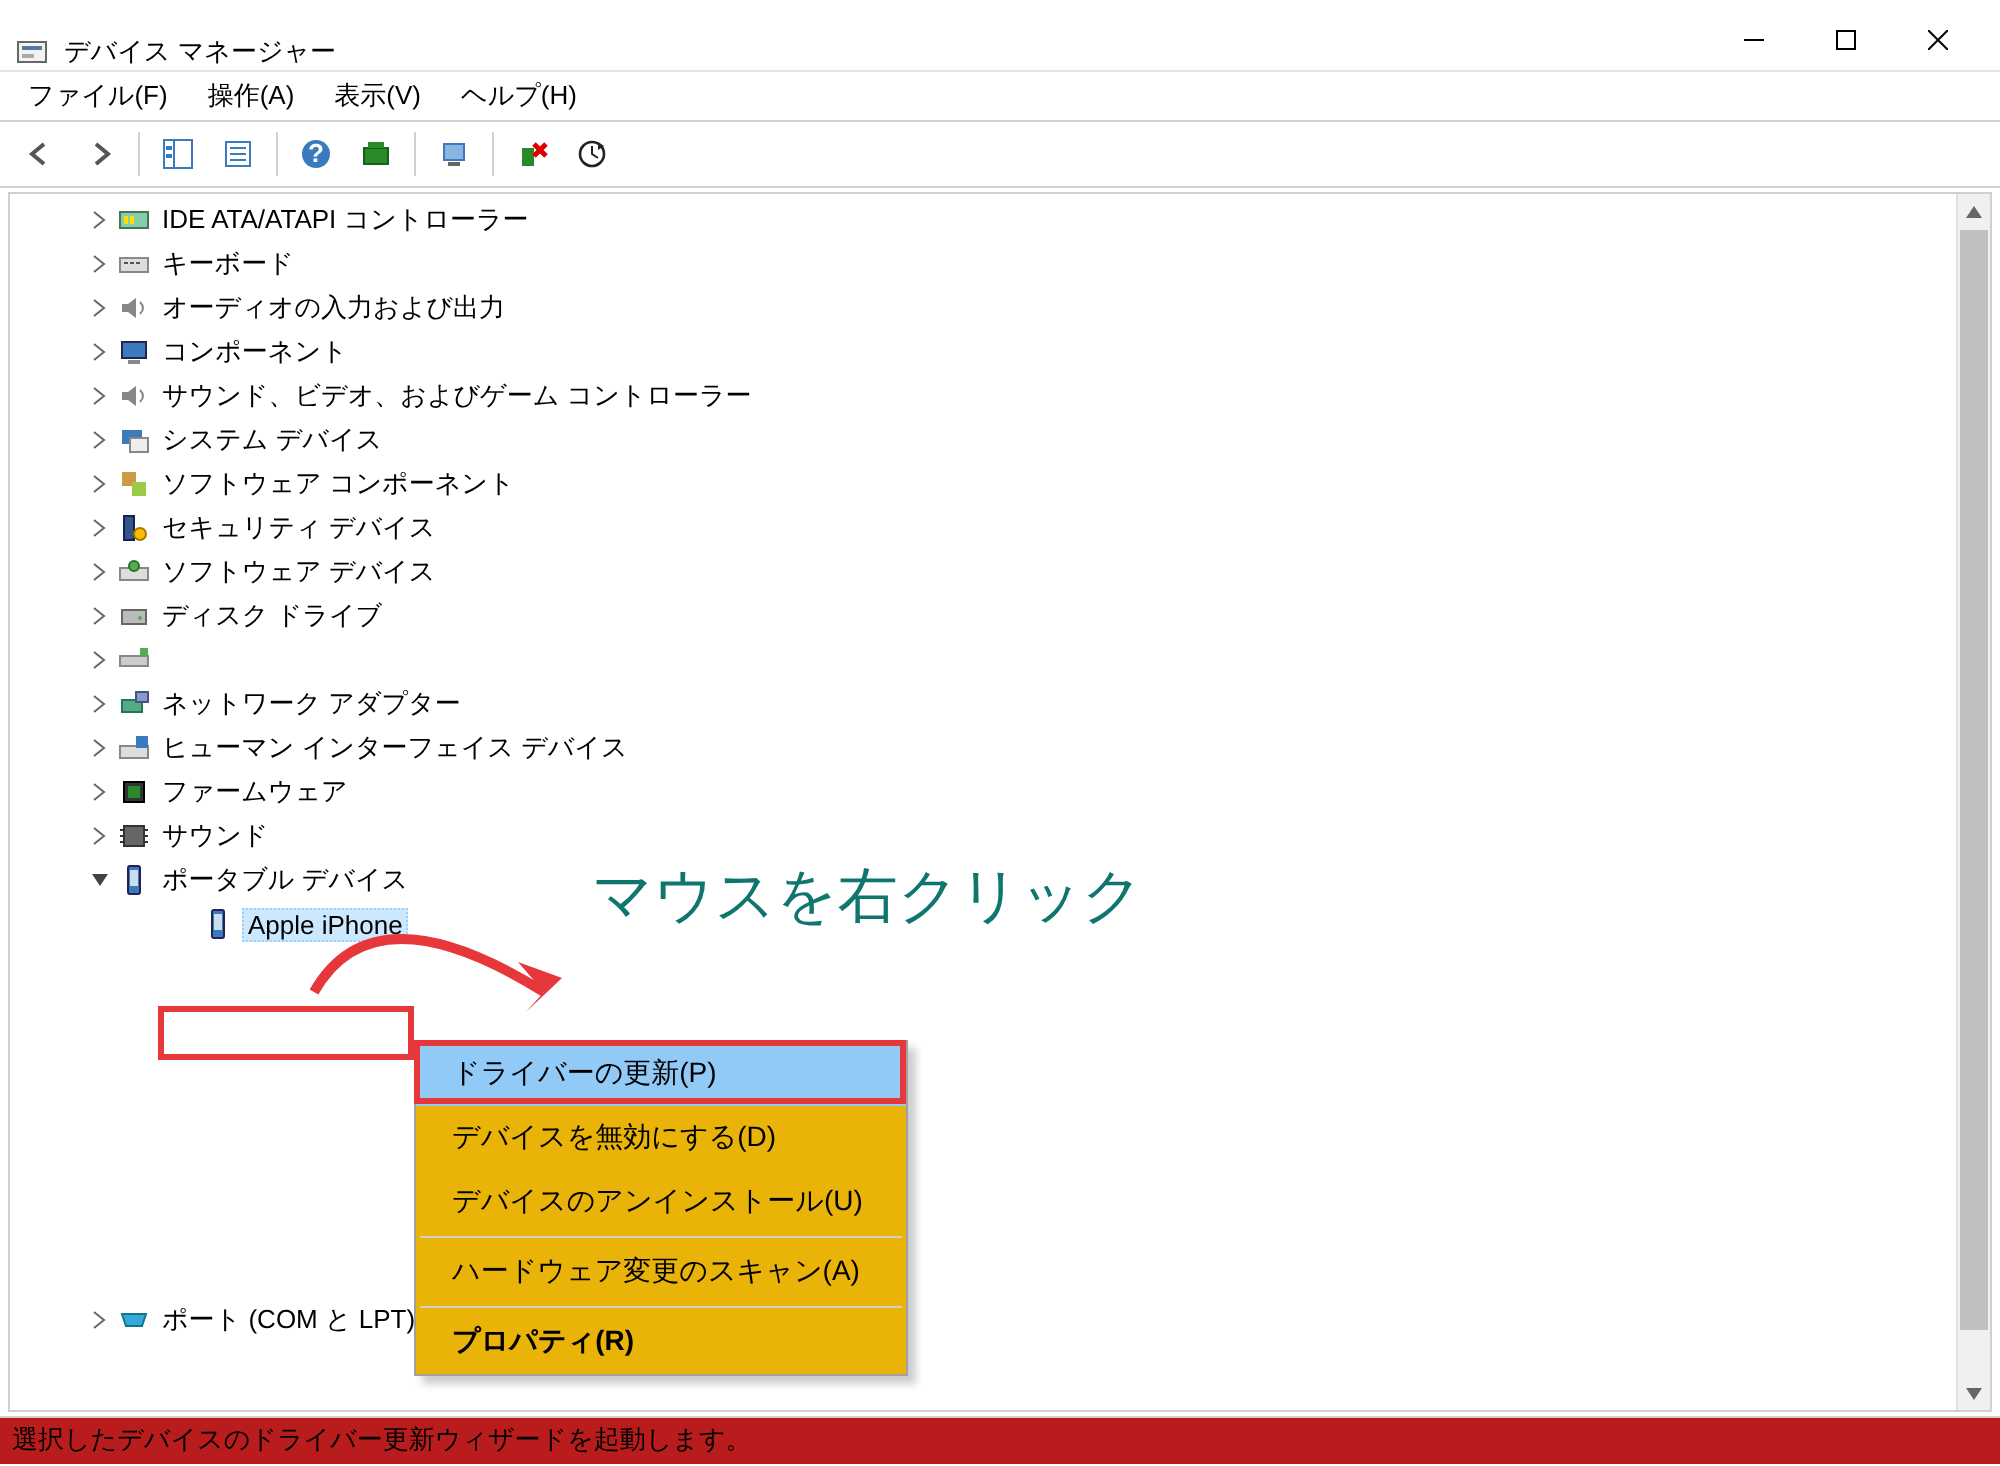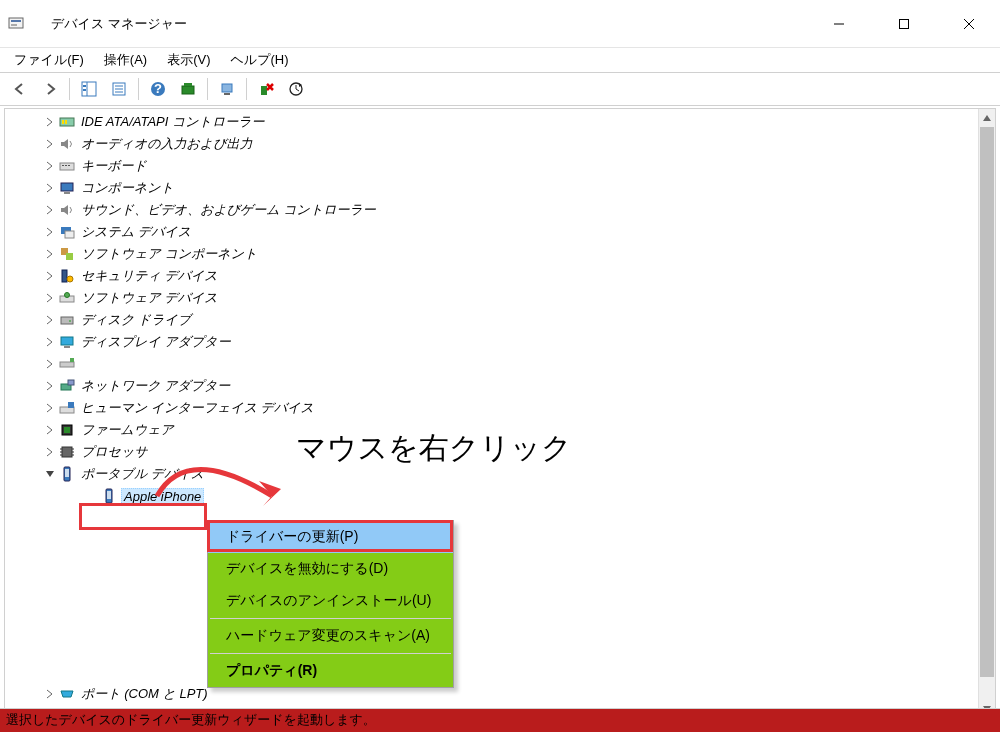--- a/index.html
+++ b/index.html
@@ -1,60 +1,60 @@
 <!DOCTYPE html>
 <html><head>
 <meta charset="utf-8">
 <style>
 * { margin: 0; padding: 0; box-sizing: border-box; font-family: "Yu Gothic UI", "Meiryo", sans-serif; font-size: 13px; }
 body { background: #fff; width: 1000px; height: 733px; position: relative; overflow: hidden; }
 
 
-.titlebar { height: 48px; display: flex; align-items: center; padding: 0 8px; border-bottom: 1px solid #e5e5e5; gap: 19px; }
+.titlebar { height: 36px; display: flex; align-items: flex-end; padding: 0 8px; border-bottom: 1px solid #e5e5e5; }
 .titlebar .icon { width: 16px; height: 16px; margin-right: 8px; }
 .titlebar .title { flex: 1; font-size: 13px; }
 .titlebar .winbtn { width: 46px; height: 30px; display: flex; align-items: center; justify-content: center; cursor: pointer; }
 
 
 .menubar { height: 24px; display: flex; align-items: center; padding: 0 4px; }
 .menubar .mitem { padding: 2px 10px; cursor: pointer; }
 
 
 .toolbar { height: 34px; display: flex; align-items: center; padding: 2px 6px; border-top: 1px solid #d0d0d0; border-bottom: 1px solid #d0d0d0; gap: 2px; }
 .toolbar .tbtn { width: 28px; height: 28px; display: flex; align-items: center; justify-content: center; cursor: pointer; }
 .toolbar .sep { width: 1px; height: 22px; background: #d0d0d0; margin: 0 3px; }
 
 
 .treewrap { border: 1px solid #d0d0d0; margin: 2px 4px 0 4px; height: 610px; position: relative; background: #fff; overflow: hidden; }
-.tree { padding: 2px 0; position: relative; font-style: italic; }
+.tree { padding: 2px 0; position: relative; }
 .treenode { display: flex; align-items: center; height: 22px; white-space: nowrap; }
 .treenode .expander { width: 14px; height: 14px; display: flex; align-items: center; justify-content: center; margin-right: 2px; cursor: pointer; }
 .treenode .nodeicon { width: 16px; height: 16px; margin-right: 4px; display: inline-flex; align-items: center; justify-content: center; }
 .treenode .nodelabel { padding: 0 2px; }
 .treenode.sel .nodelabel { background: #cce8ff; border: 1px dotted #99d1ff; }
 .level1 { padding-left: 38px; }
 .level2 { padding-left: 80px; }
 
 
 .scrollbar { position: absolute; right: 0; top: 0; bottom: 0; width: 17px; background: #f0f0f0; border-left: 1px solid #e0e0e0; }
 .scrollbar .arrow { height: 17px; display: flex; align-items: center; justify-content: center; cursor: pointer; }
 .scrollbar .thumb { background: #c0c0c0; margin: 1px; height: 550px; }
 
 
-.contextmenu { position: absolute; left: 207px; top: 520px; width: 247px; background: #84cc16; border: 1px solid #a0a0a0; box-shadow: 4px 4px 4px rgba(0,0,0,0.2); }
+.contextmenu { position: absolute; left: 207px; top: 520px; width: 247px; background: #eab308; border: 1px solid #a0a0a0; box-shadow: 4px 4px 4px rgba(0,0,0,0.2); }
 .contextmenu .cmitem { padding: 7px 18px; cursor: pointer; font-size: 14px; }
 .contextmenu .cmitem.highlight { background: #91c9f7; }
 .contextmenu .cmsep { height: 1px; background: #d0d0d0; margin: 1px 2px; }
 .contextmenu .cmitem.bold { font-weight: bold; }
 
 
 .statusbar { position: absolute; bottom: 1px; left: 0; right: 0; height: 24px; border-top: 1px solid #d0d0d0; padding: 2px 6px; font-size: 13px; background: #b91c1c; }
 
 
-.annotation-text { position: absolute; left: 296px; top: 428px; color: #000000; font-size: 30px; font-family: "Meiryo", sans-serif; pointer-events: none; }
+.annotation-text { position: absolute; left: 296px; top: 428px; color: #0f766e; font-size: 30px; font-family: "Meiryo", sans-serif; pointer-events: none; }
 .red-box-iphone { position: absolute; left: 79px; top: 503px; width: 128px; height: 27px; border: 3px solid #e6373b; pointer-events: none; }
 .red-box-menu { position: absolute; left: 207px; top: 520px; width: 246px; height: 32px; border: 3px solid #e6373b; pointer-events: none; z-index: 10; }
 .red-arrow { position: absolute; left: 147px; top: 441px; width: 150px; height: 90px; pointer-events: none; }
 </style>
 </head>
 <body>
 
 <div class="titlebar">
   <span class="icon">
     <svg viewBox="0 0 16 16" width="16" height="16">
@@ -173,52 +173,52 @@
     </div>
 
     <div class="treenode level1">
       <span class="expander">
           <svg width="10" height="10">
             <path d="M2 1 L7 5 L2 9" fill="none" stroke="#666"></path>
           </svg>
         </span>
       <span class="nodeicon">
           <svg width="16" height="16">
-            <path d="M2 6 L5 6 L9 3 L9 13 L5 10 L2 10 Z" fill="#888"></path>
-            <path d="M11 5 Q14 8 11 11" fill="none" stroke="#888"></path>
-          </svg>
-        </span>
-      <span class="nodelabel">オーディオの入力および出力</span>
-    </div>
-
-    <div class="treenode level1">
-      <span class="expander">
-          <svg width="10" height="10">
-            <path d="M2 1 L7 5 L2 9" fill="none" stroke="#666"></path>
-          </svg>
-        </span>
-      <span class="nodeicon">
-          <svg width="16" height="16">
             <rect x="1" y="5" width="14" height="7" fill="#ddd" stroke="#888"></rect>
             <rect x="3" y="7" width="2" height="1" fill="#555"></rect>
             <rect x="6" y="7" width="2" height="1" fill="#555"></rect>
             <rect x="9" y="7" width="2" height="1" fill="#555"></rect>
           </svg>
         </span>
       <span class="nodelabel">キーボード</span>
     </div>
 
     <div class="treenode level1">
       <span class="expander">
           <svg width="10" height="10">
             <path d="M2 1 L7 5 L2 9" fill="none" stroke="#666"></path>
           </svg>
         </span>
       <span class="nodeicon">
           <svg width="16" height="16">
+            <path d="M2 6 L5 6 L9 3 L9 13 L5 10 L2 10 Z" fill="#888"></path>
+            <path d="M11 5 Q14 8 11 11" fill="none" stroke="#888"></path>
+          </svg>
+        </span>
+      <span class="nodelabel">オーディオの入力および出力</span>
+    </div>
+
+    <div class="treenode level1">
+      <span class="expander">
+          <svg width="10" height="10">
+            <path d="M2 1 L7 5 L2 9" fill="none" stroke="#666"></path>
+          </svg>
+        </span>
+      <span class="nodeicon">
+          <svg width="16" height="16">
             <rect x="2" y="3" width="12" height="8" fill="#3a7abd" stroke="#225"></rect>
             <rect x="5" y="12" width="6" height="2" fill="#888"></rect>
           </svg>
         </span>
       <span class="nodelabel">コンポーネント</span>
     </div>
 
     <div class="treenode level1">
       <span class="expander">
           <svg width="10" height="10">
@@ -302,34 +302,20 @@
         </span>
       <span class="nodeicon">
           <svg width="16" height="16">
             <rect x="2" y="5" width="12" height="7" fill="#bbb" stroke="#666"></rect>
             <circle cx="11" cy="9" r="1" fill="#5a5"></circle>
           </svg>
         </span>
       <span class="nodelabel">ディスク ドライブ</span>
     </div>
 
-    <div class="treenode level1">
-      <span class="expander">
-          <svg width="10" height="10">
-            <path d="M2 1 L7 5 L2 9" fill="none" stroke="#666"></path>
-          </svg>
-        </span>
-      <span class="nodeicon">
-          <svg width="16" height="16">
-            <rect x="2" y="3" width="12" height="8" fill="#3ad" stroke="#178"></rect>
-            <rect x="5" y="12" width="6" height="2" fill="#888"></rect>
-          </svg>
-        </span>
-      <span class="nodelabel">ディスプレイ アダプター</span>
-    </div>
 
     <div class="treenode level1">
       <span class="expander">
           <svg width="10" height="10">
             <path d="M2 1 L7 5 L2 9" fill="none" stroke="#666"></path>
           </svg>
         </span>
       <span class="nodeicon">
           <svg width="16" height="16">
             <rect x="1" y="6" width="14" height="5" fill="#ccc" stroke="#888"></rect>
@@ -393,21 +379,21 @@
           <svg width="16" height="16">
             <rect x="3" y="3" width="10" height="10" fill="#666" stroke="#333"></rect>
             <line x1="1" y1="5" x2="3" y2="5" stroke="#333"></line>
             <line x1="1" y1="8" x2="3" y2="8" stroke="#333"></line>
             <line x1="1" y1="11" x2="3" y2="11" stroke="#333"></line>
             <line x1="13" y1="5" x2="15" y2="5" stroke="#333"></line>
             <line x1="13" y1="8" x2="15" y2="8" stroke="#333"></line>
             <line x1="13" y1="11" x2="15" y2="11" stroke="#333"></line>
           </svg>
         </span>
-      <span class="nodelabel">プロセッサ</span>
+      <span class="nodelabel">サウンド</span>
     </div>
 
     <div class="treenode level1">
       <span class="expander">
           <svg width="10" height="10">
             <path d="M1 2 L9 2 L5 8 Z" fill="#444"></path>
           </svg>
         </span>
       <span class="nodeicon">
           <svg width="16" height="16">

